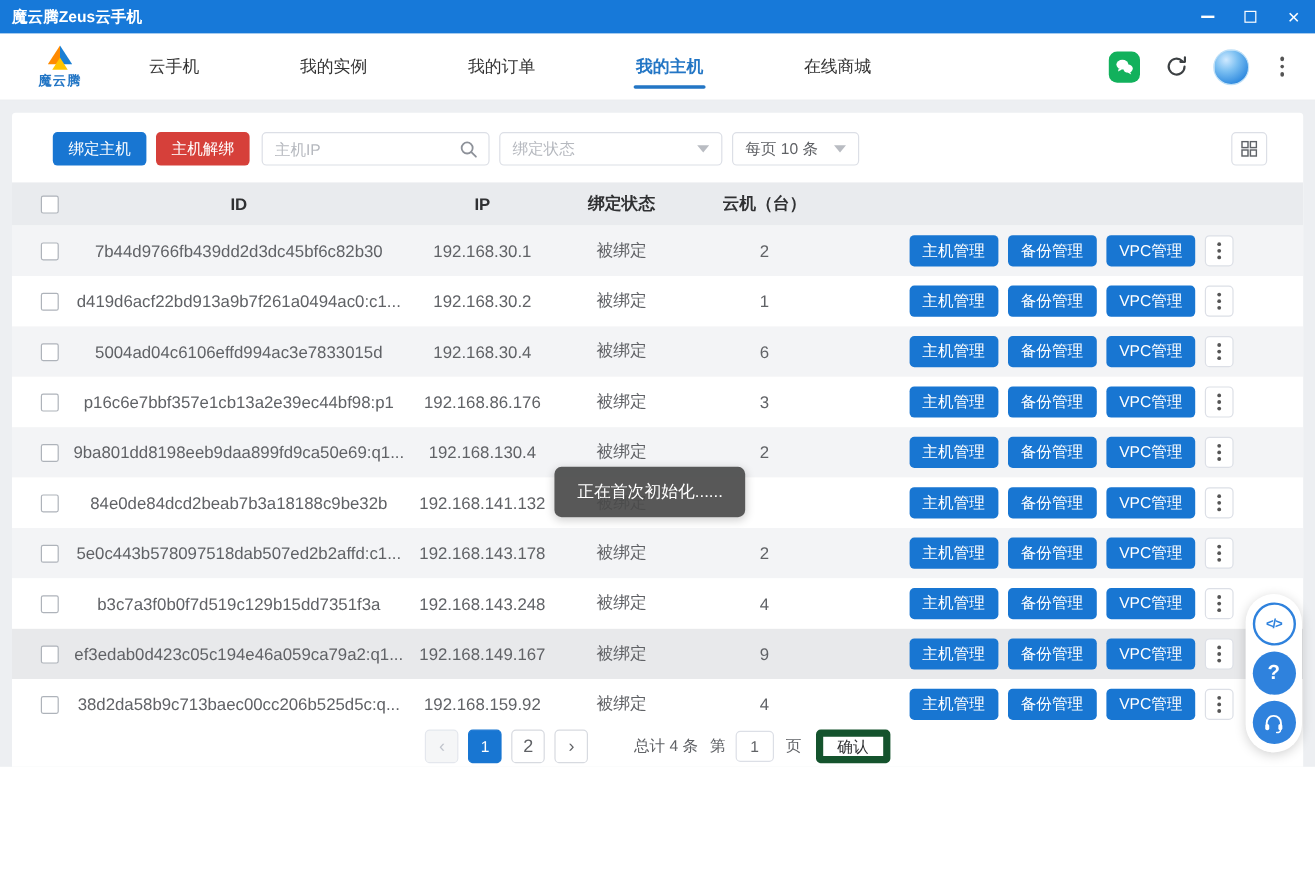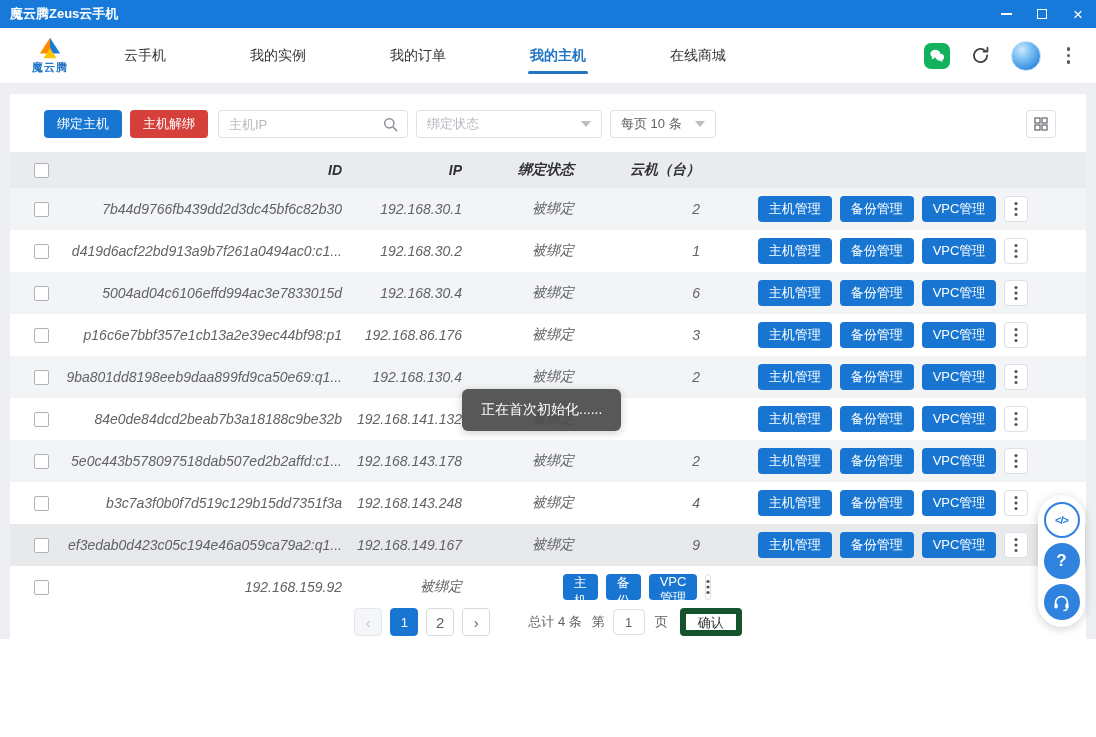--- a/index.html
+++ b/index.html
@@ -49,21 +49,21 @@
   .caret { width:0; height:0; border-left:5px solid transparent; border-right:5px solid transparent; border-top:6px solid #b9bcc2; }
   .icon-btn { margin-left:auto; width:30px; height:28px; border:1px solid #dcdfe6; border-radius:4px; background:#fff; display:flex; align-items:center; justify-content:center; cursor:pointer; }
 
   
   .thead, .trow { display:grid; grid-template-columns:46px 286px 120px 112px 126px 1fr; align-items:center; }
   .thead { height:36px; background:#e9ebee; color:#303133; font-weight:bold; font-size:14px; }
   .trow { height:42px; font-size:14px; color:#606266; }
   .trow.odd { background:#f3f4f6; }
   .trow.even { background:#fff; }
   .trow.hovered { background:#e8e9eb; }
-  .cell.center { text-align:right;font-style:italic; }
+  .cell.center { text-align:center; }
   .c-check { padding-left:24px; }
   .checkbox { width:15px; height:15px; border:1px solid #aeb3ba; border-radius:2px; background:#fff; cursor:pointer; }
   .actions { display:flex; align-items:center; justify-content:center; gap:8px; }
   .action-btn { height:26px; padding:0 11px; background:#1876d2; color:#fff; border:none; border-radius:4px; font-size:13px; cursor:pointer; font-family:inherit; }
   .row-more { width:24px; height:26px; border:1px solid #dcdfe6; border-radius:4px; background:#fff; display:flex; align-items:center; justify-content:center; cursor:pointer; }
 
   
   .pagination { margin-top:auto; display:flex; align-items:center; justify-content:center; gap:8px; padding:0 0 22px; font-size:13px; color:#606266; }
   .page-btn { min-width:28px; height:28px; border:1px solid #d7dae0; background:#fff; border-radius:4px; color:#606266; font-size:15px; display:flex; align-items:center; justify-content:center; cursor:pointer; font-family:inherit; }
   .page-btn.disabled { background:#f5f6f7; color:#c0c4cc; border-color:#e4e7ed; }
@@ -382,20 +382,21 @@
                   <circle cx="2" cy="8" r="1.6" fill="#555"></circle>
                   <circle cx="2" cy="13.5" r="1.6" fill="#555"></circle>
                 </svg>
               </button>
             </div>
           </div>
           <div class="trow even">
             <div class="cell c-check">
               <div class="checkbox"></div>
             </div>
+            <div class="cell center">38d2da58b9c713baec00cc206b525d5c:q...</div>
             <div class="cell center">192.168.159.92</div>
             <div class="cell center">被绑定</div>
             <div class="cell center">4</div>
             <div class="cell actions">
               <button class="action-btn">主机管理</button>
               <button class="action-btn">备份管理</button>
               <button class="action-btn">VPC管理</button>
               <button class="row-more">
                 <svg width="4" height="16" viewBox="0 0 4 16">
                   <circle cx="2" cy="2.5" r="1.6" fill="#555"></circle>

